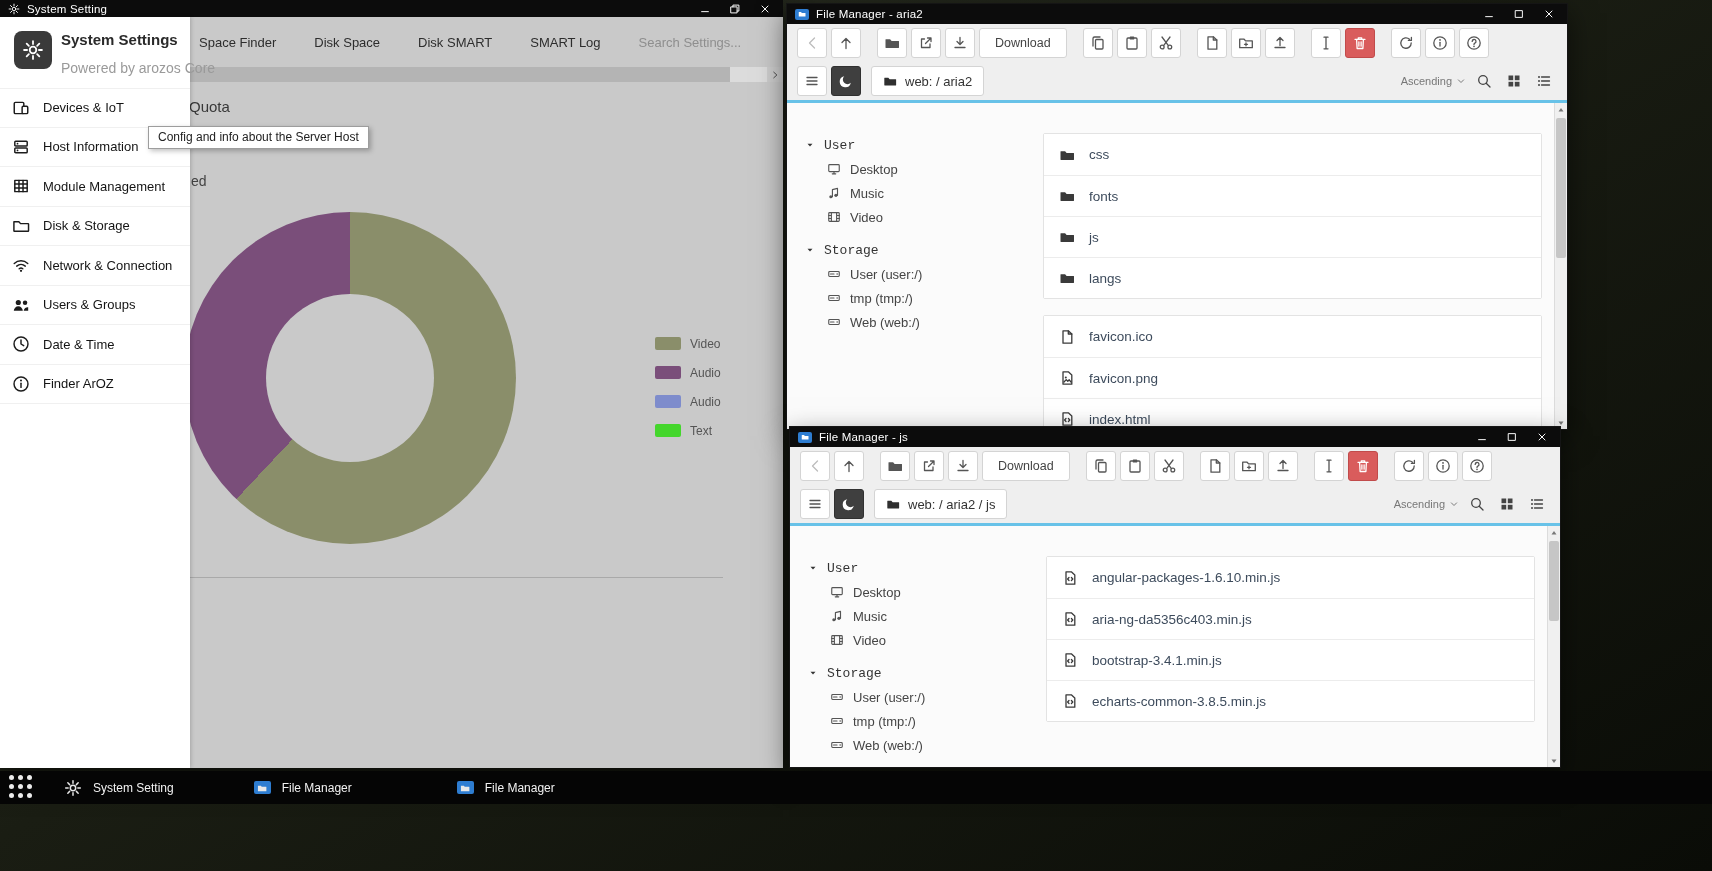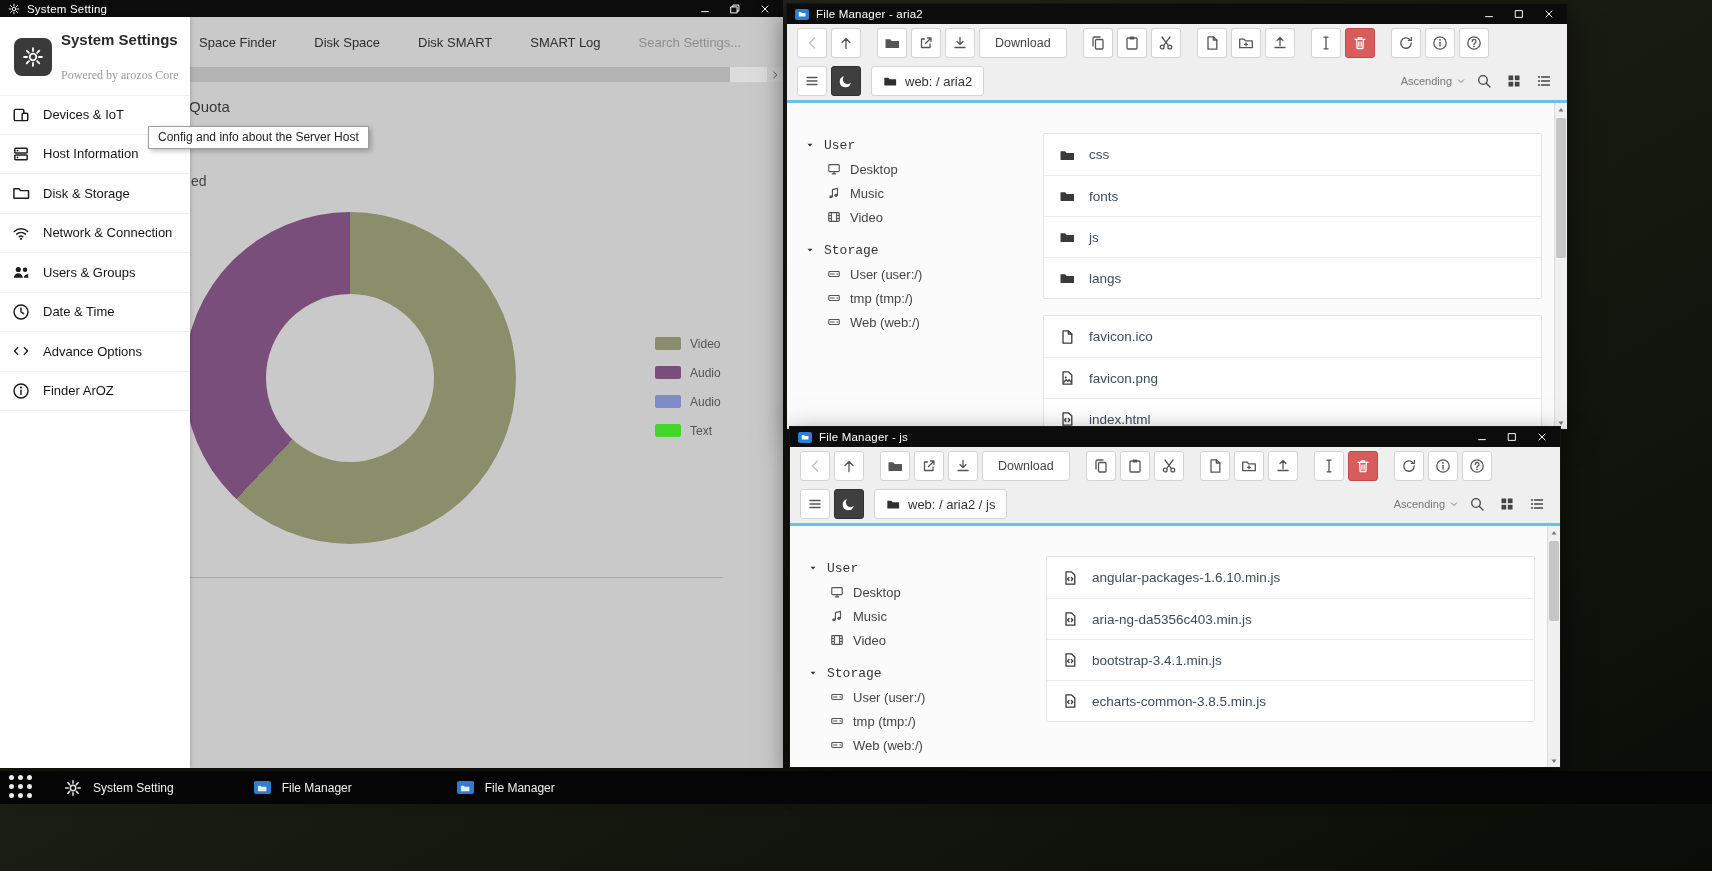--- a/index.html
+++ b/index.html
@@ -35,24 +35,24 @@
   .quota-sub{position:absolute;left:191px;top:156px;font-size:14px;color:#434343;}
   .donut{position:absolute;left:184px;top:195px;width:332px;height:332px;border-radius:50%;}
   .donut::after{content:"";position:absolute;inset:82px;border-radius:50%;background:#c9c9c9;}
   .legend{position:absolute;left:655px;top:312px;}
   .lg-row{display:flex;align-items:center;gap:9px;height:29px;cursor:pointer;}
   .lg-swatch{width:26px;height:13px;border-radius:2px;flex:none;}
   .lg-label{font-size:12px;color:#555;}
   .content-divider{position:absolute;left:188px;top:560px;width:535px;height:1px;background:#a9a9a9;}
   
   .settings-sidebar{position:absolute;left:0;top:17px;width:190px;bottom:0;background:#fff;z-index:10;box-shadow:1px 0 4px rgba(0,0,0,.18);}
-  .logo-row{display:flex;align-items:center;gap:9px;padding:14px 12px 12px 14px;}
+  .logo-row{display:flex;gap:9px;padding:14px 12px 12px 14px;}
   .logo-box{width:38px;height:38px;background:#3a3a3a;border-radius:8px;display:flex;align-items:center;justify-content:center;color:#fff;flex:none;}
   .logo-title{font-size:15px;font-weight:600;color:#2a2a2a;white-space:nowrap;}
-  .logo-sub{font-size:12px;color:#9a9a9a;margin-top:20px;white-space:nowrap;font-family:Liberation Serif, serif;}
+  .logo-sub{font-size:14px;color:#9a9a9a;margin-top:12px;white-space:nowrap;}
   .menu-item{height:39.5px;display:flex;align-items:center;gap:13px;padding-left:12px;border-bottom:1px solid #f0f0f0;cursor:pointer;font-size:13px;color:#141414;}
   .menu-item .ic{color:#1c1c1c;}
   .menu-item:first-child{border-top:1px solid #f0f0f0;}
   .tooltip{position:absolute;left:148px;top:126px;z-index:40;background:#fff;border:1px solid #9d9d9d;box-shadow:2px 2px 5px rgba(0,0,0,.25);font-size:12px;color:#222;padding:3px 9px 4px;white-space:nowrap;}
   
   .fm{display:flex;flex-direction:column;}
   .fm1{left:786px;top:3px;width:782px;height:427px;z-index:5;}
   .fm2{left:789px;top:426px;width:772px;height:342px;z-index:20;justify-content:flex-end;}
   .fm-appicon{width:14px;height:11px;background:#2e7dd1;border-radius:2px;display:inline-flex;align-items:center;justify-content:center;color:#fff;flex:none;}
   .fm-toolbar{flex:none;height:38px;background:#efefef;display:flex;align-items:center;padding:0 10px;gap:4px;}
@@ -213,20 +213,29 @@
                 <rect x="2.5" y="8.8" width="11" height="4.4" rx=".8"></rect>
                 <circle cx="4.9" cy="5" r=".8" fill="currentColor" stroke="none"></circle>
                 <circle cx="4.9" cy="11" r=".8" fill="currentColor" stroke="none"></circle>
               </svg>
             </i>
           <span>Host Information</span>
         </div>
         <div class="menu-item">
           <i class="ic ic18">
               <svg viewBox="0 0 16 16" fill="none" stroke="currentColor" stroke-width="1.3" stroke-linecap="round" stroke-linejoin="round">
+                <rect x="2.5" y="3" width="11" height="10"></rect>
+                <path d="M2.5 6.3h11M2.5 9.7h11M6.2 3v10M9.8 3v10"></path>
+              </svg>
+            </i>
+          <span>Module Management</span>
+        </div>
+        <div class="menu-item">
+          <i class="ic ic18">
+              <svg viewBox="0 0 16 16" fill="none" stroke="currentColor" stroke-width="1.3" stroke-linecap="round" stroke-linejoin="round">
                 <path d="M1.7 4.2h4.4l1.5 1.7h6.7a.4.4 0 0 1 .4.4v6a.4.4 0 0 1-.4.4H2.1a.4.4 0 0 1-.4-.4V4.6a.4.4 0 0 1 .4-.4z"></path>
               </svg>
             </i>
           <span>Disk &amp; Storage</span>
         </div>
         <div class="menu-item">
           <i class="ic ic18">
               <svg viewBox="0 0 16 16" fill="none" stroke="currentColor" stroke-width="1.3" stroke-linecap="round" stroke-linejoin="round">
                 <path d="M2 6.6a9 9 0 0 1 12 0M4.2 9a5.8 5.8 0 0 1 7.6 0M6.4 11.3a2.6 2.6 0 0 1 3.2 0"></path>
                 <circle cx="8" cy="13.2" r="1" fill="currentColor" stroke="none"></circle>
@@ -246,28 +255,20 @@
           <span>Users &amp; Groups</span>
         </div>
         <div class="menu-item">
           <i class="ic ic18">
               <svg viewBox="0 0 16 16" fill="none" stroke="currentColor" stroke-width="1.3" stroke-linecap="round" stroke-linejoin="round">
                 <circle cx="8" cy="8" r="6.2"></circle>
                 <path d="M8 4.5V8l2.4 1.5"></path>
               </svg>
             </i>
           <span>Date &amp; Time</span>
-        </div>
-        <div class="menu-item">
-          <i class="ic ic18">
-              <svg viewBox="0 0 16 16" fill="none" stroke="currentColor" stroke-width="1.3" stroke-linecap="round" stroke-linejoin="round">
-                <path d="M5 5L2.2 8 5 11M11 5l2.8 3L11 11"></path>
-              </svg>
-            </i>
-          <span>Advance Options</span>
         </div>
         <div class="menu-item">
           <i class="ic ic18">
               <svg viewBox="0 0 16 16" fill="none" stroke="currentColor" stroke-width="1.3" stroke-linecap="round" stroke-linejoin="round">
                 <circle cx="8" cy="8" r="6.2"></circle>
                 <path d="M8 7.3V11"></path>
                 <circle cx="8" cy="4.9" r=".9" fill="currentColor" stroke="none"></circle>
               </svg>
             </i>
           <span>Finder ArOZ</span>

